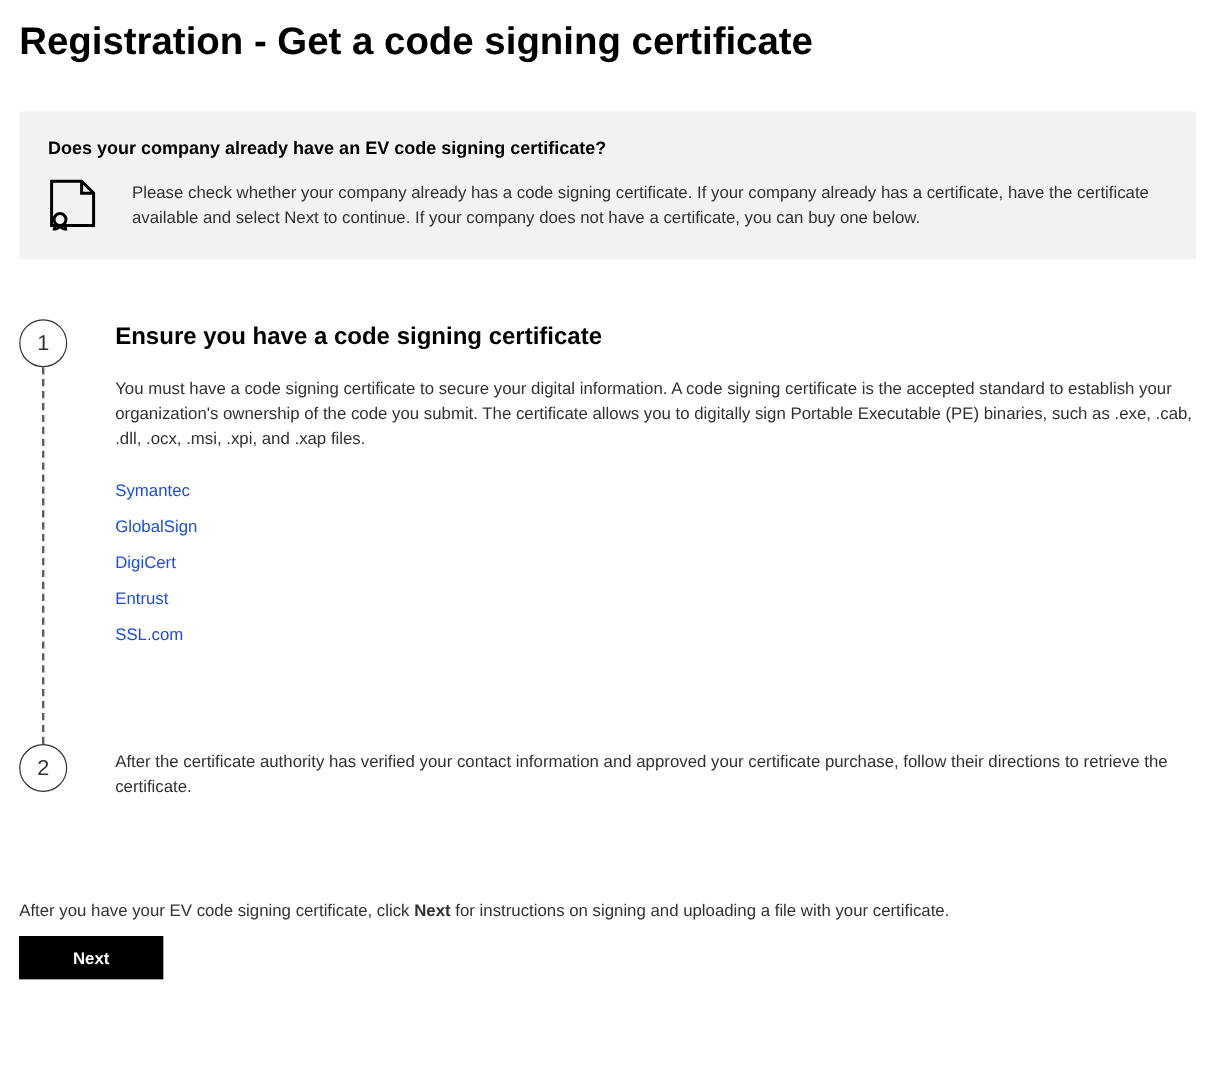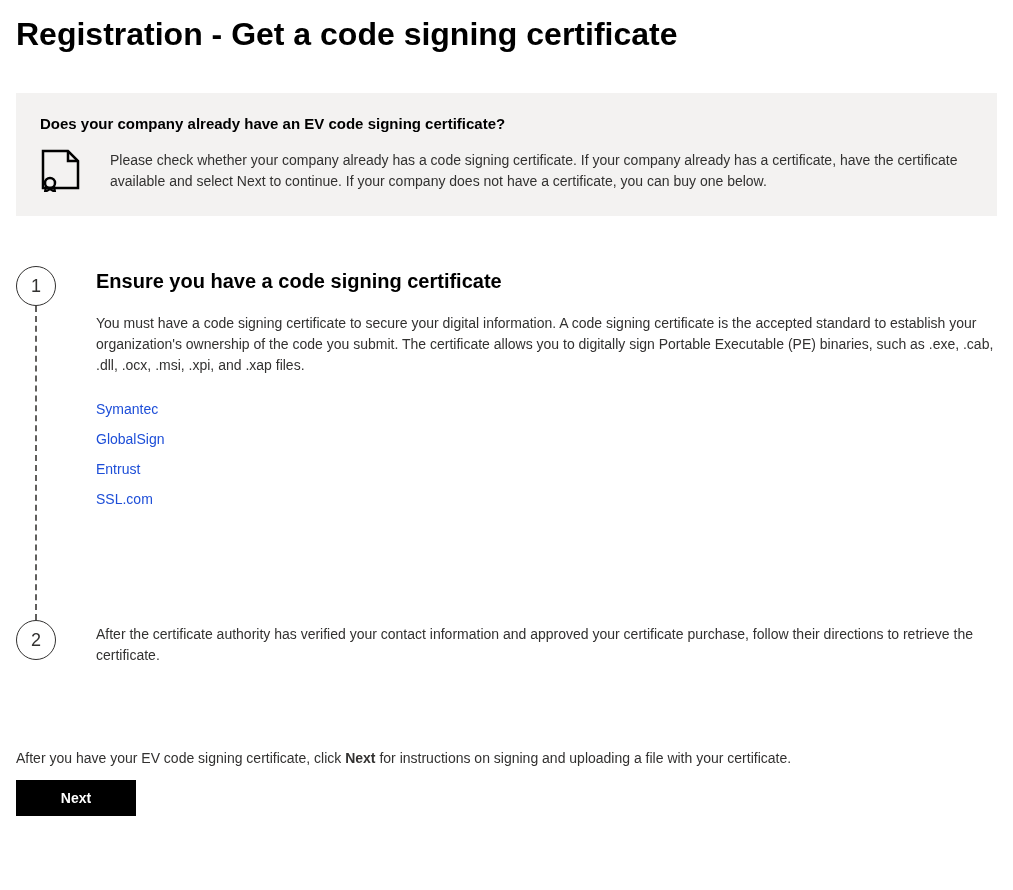--- a/index.html
+++ b/index.html
@@ -179,20 +179,21 @@
     <div class="step1-connector-wrap">
       <div class="step-circle">1</div>
       <div class="step-connector"></div>
     </div>
     <div class="step-content">
       <h2 class="step-heading">Ensure you have a code signing certificate</h2>
       <p class="step-para">You must have a code signing certificate to secure your digital information. A code signing certificate is the accepted standard to establish your organization's ownership of the code you submit. The certificate allows you to digitally sign Portable Executable (PE) binaries, such as .exe, .cab, .dll, .ocx, .msi, .xpi, and .xap files.</p>
       <ul class="link-list">
         <li><a href="#">Symantec</a></li>
         <li><a href="#">GlobalSign</a></li>
+        <li><a href="#">DigiCert</a></li>
         <li><a href="#">Entrust</a></li>
         <li><a href="#">SSL.com</a></li>
       </ul>
     </div>
   </div>
 
   <div class="step">
     <div class="step-number-col">
       <div class="step-circle">2</div>
     </div>

